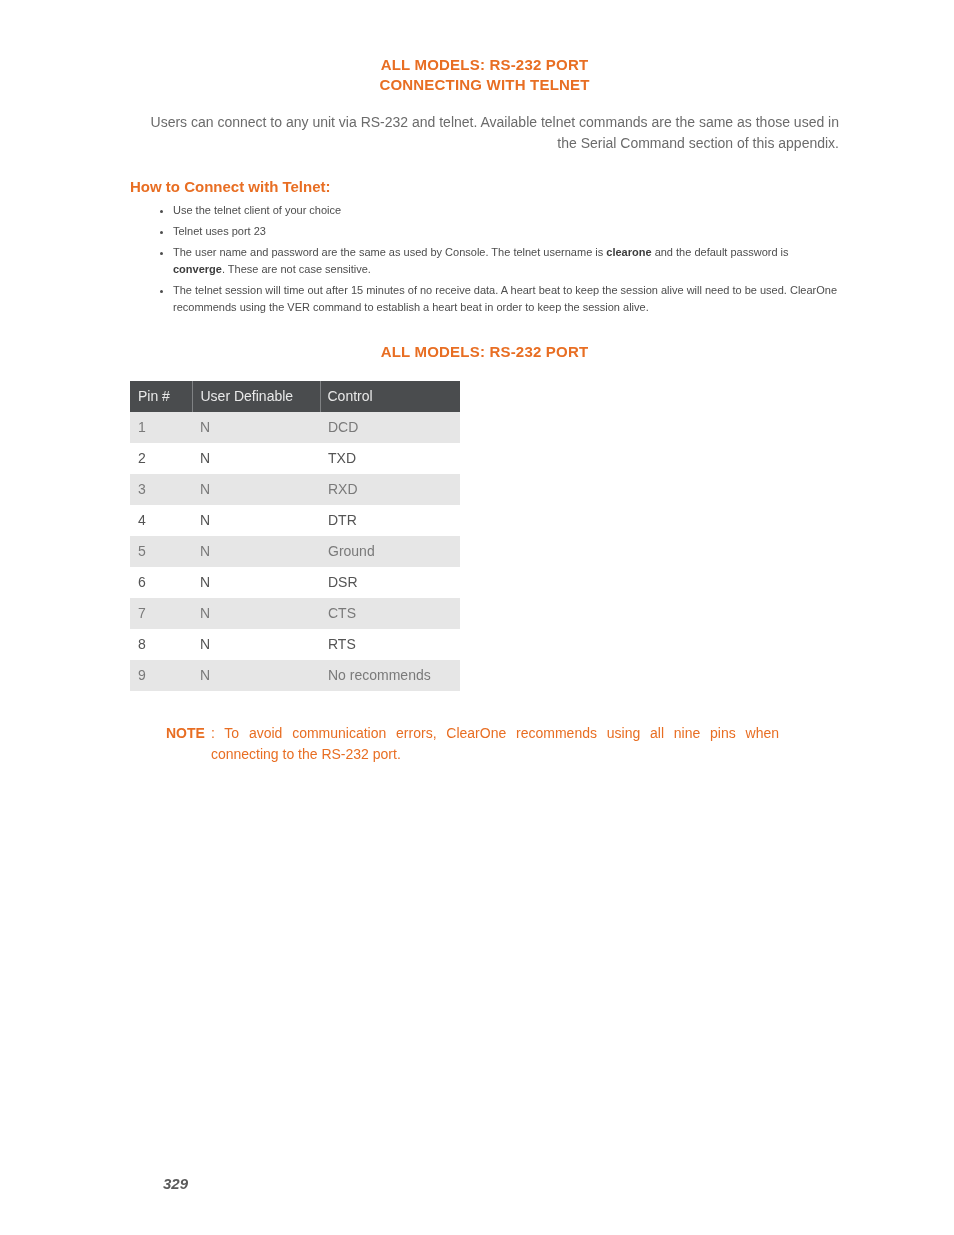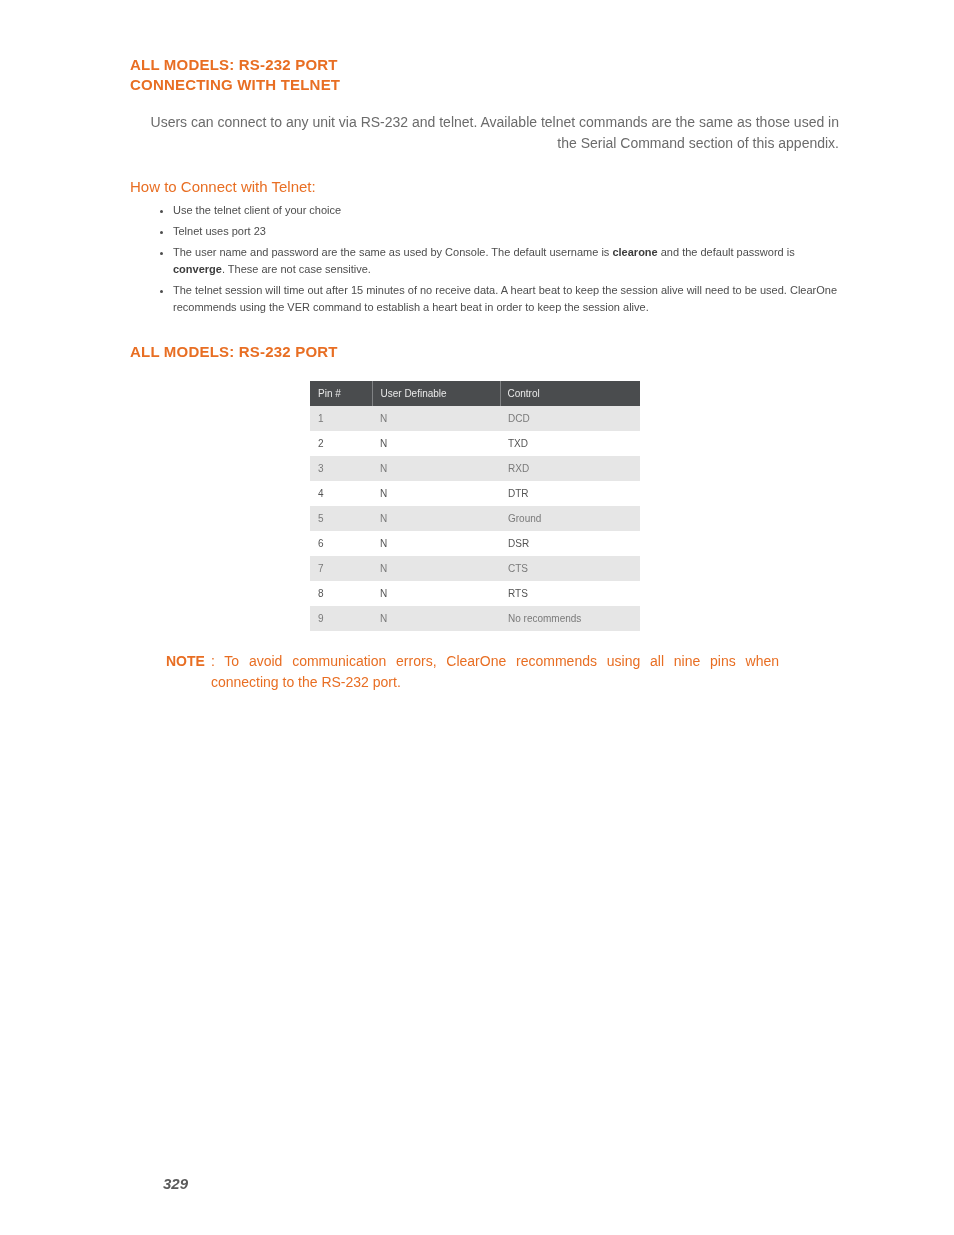--- a/index.html
+++ b/index.html
@@ -16,25 +16,26 @@
     line-height: 1.5;
   }
   h1.section-title {
     color: #e86e23;
     font-size: 15px;
     font-weight: 700;
     margin: 0 0 16px 0;
     letter-spacing: 0.2px;
     line-height: 1.35;
     text-transform: uppercase;
+    text-align: center;
   }
   h2.subsection {
     color: #e86e23;
     font-size: 15px;
-    font-weight: 400;
+    font-weight: 700;
     margin: 22px 0 4px 0;
   }
   p.body {
     color: #6b6b6b;
     margin: 0 0 14px 0;
     font-size: 14px;
     text-align: right;
   }
   ul.bullets {
     margin: 2px 0 0 0;
@@ -44,44 +45,43 @@
     color: #4d4d4d;
     font-size: 11px;
     margin-bottom: 4px;
     line-height: 1.55;
   }
   .b { font-weight: 700; color:#3d3d3d;margin-top:24px; }
   h1.section-title.second { margin-top: 26px; margin-bottom: 18px; }
 
   table.pins {
     border-collapse: collapse;
-    margin-left: 180px;
     width: 330px;
-    font-size: 10px;
+    font-size: 14px;
   }
   table.pins th {
     background: #4a4c4e;
     color: #e9e9e9;
     font-weight: 400;
     text-align: left;
     padding: 5px 8px;
     border-right: 1px solid #808284;
   }
   table.pins th:last-child { border-right: none; padding-left: 7px; }
   table.pins td {
     padding: 5px 8px;
     color: #6b6b6b;
   }
   table.pins tr.odd td { background: #e6e6e6; color:#7a7a7a; }
   table.pins tr.even td { background: #ffffff; color:#545454; }
   table.pins col.c1 { width: 62px; }
   table.pins col.c2 { width: 128px; }
 
   .note-block {
-    margin-top: 20px;
+    margin-top: 32px;
     margin-left: 36px;
     display: flex;
     color: #e86e23;
     font-size: 14px;
     line-height: 1.5;
     text-align: justify;
     text-justify: inter-word;
   }
   .note-label {
     font-weight: 700;
@@ -111,21 +111,21 @@
 </h1>
 
 <p class="body">Users can connect to any unit via RS-232 and telnet. Available telnet commands are the same as those used in the Serial Command section of this appendix.</p>
 
 <h2 class="subsection">How to Connect with Telnet:</h2>
 
 <ul class="bullets">
   <li>Use the telnet client of your choice</li>
   <li>Telnet uses port 23</li>
   <li>
-    <span>The user name and password are the same as used by Console. The default username is </span><span class="b">clearone</span><span> and the default password is </span><span class="b">converge</span><span>. These are not case sensitive.</span>
+    <span>The user name and password are the same as used by Console. The telnet username is </span><span class="b">clearone</span><span> and the default password is </span><span class="b">converge</span><span>. These are not case sensitive.</span>
   </li>
   <li>The telnet session will time out after 15 minutes of no receive data. A heart beat to keep the session alive will need to be used. ClearOne recommends using the VER command to establish a heart beat in order to keep the session alive.</li>
 </ul>
 
 <h1 class="section-title second">ALL MODELS: RS-232 PORT</h1>
 
 <table class="pins">
   <colgroup>
       <col class="c1">
       <col class="c2">

